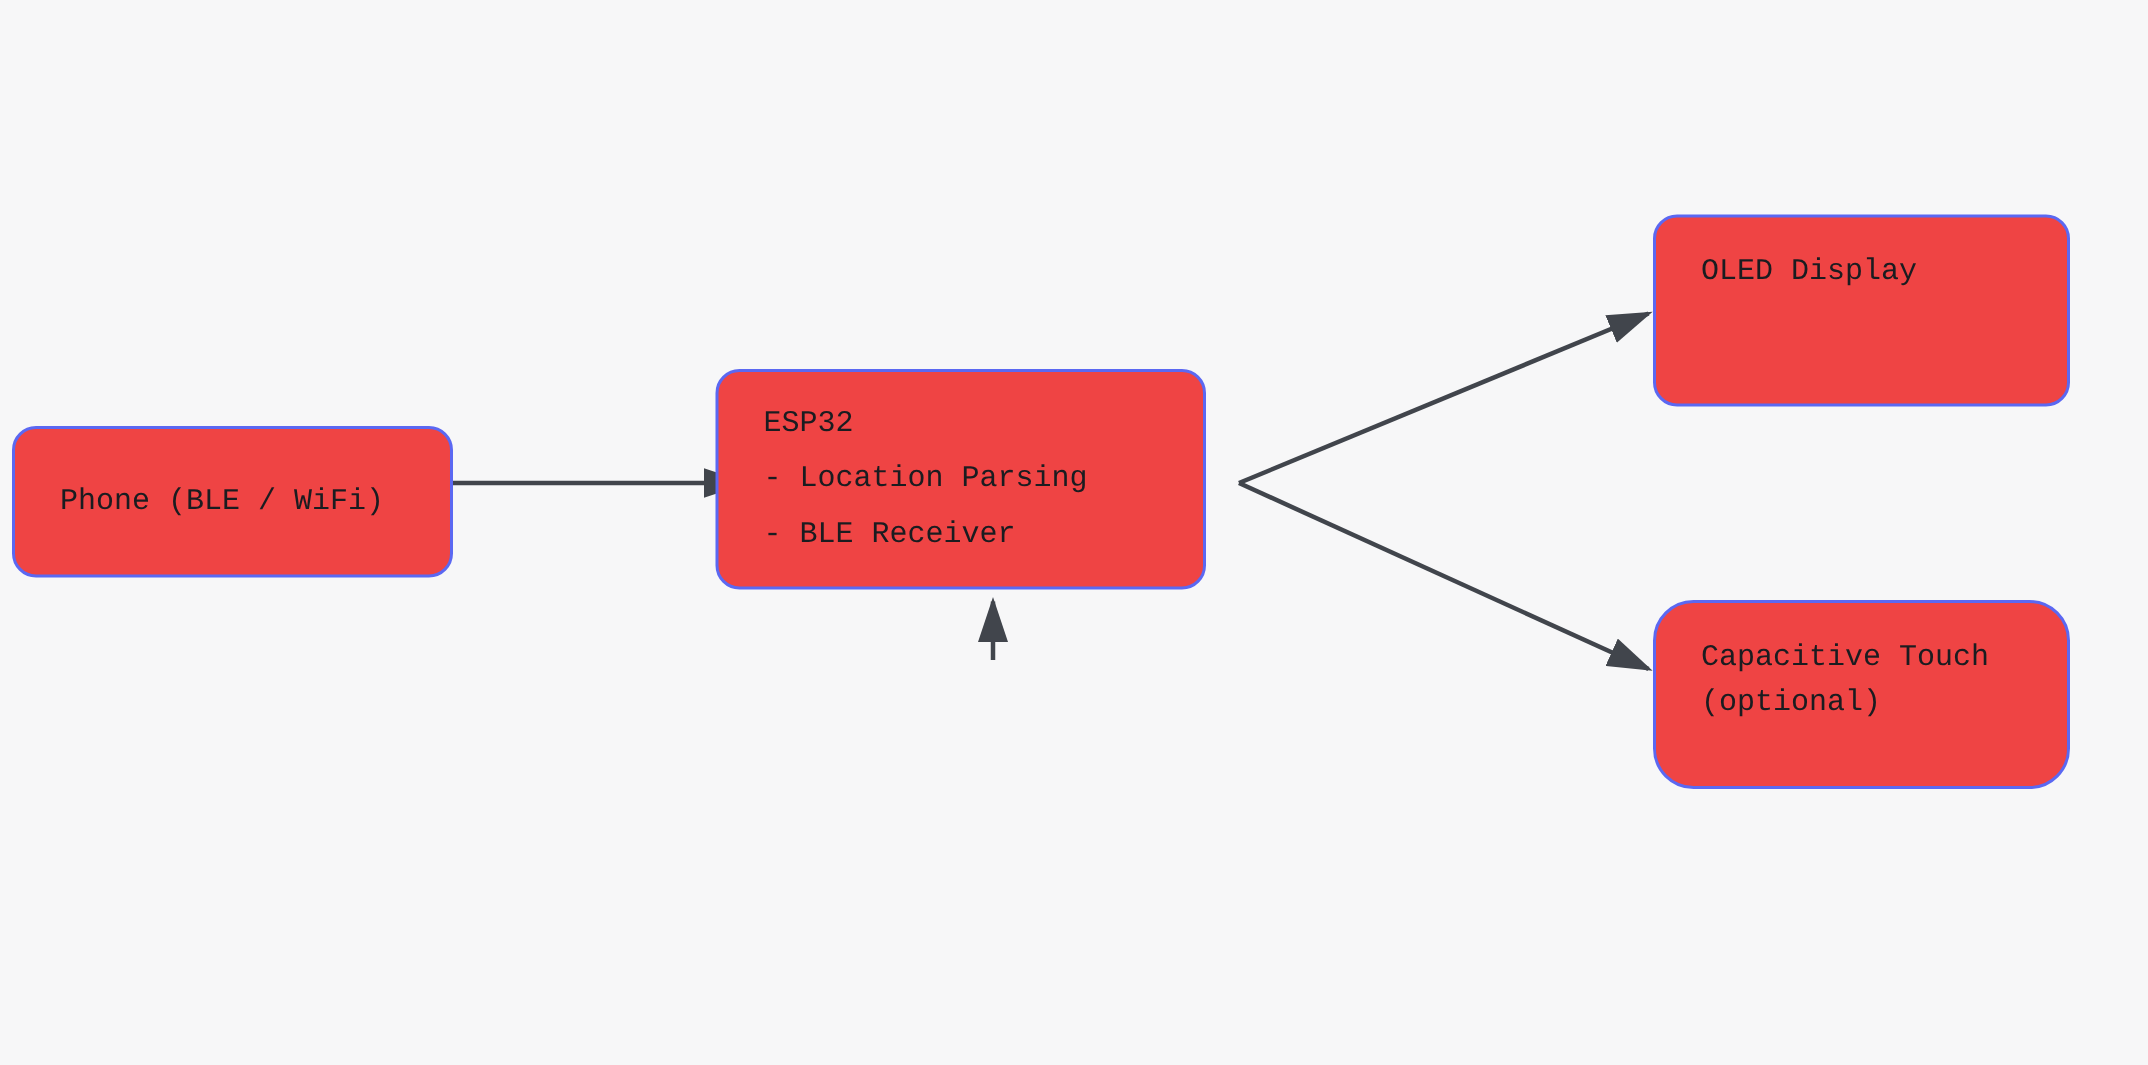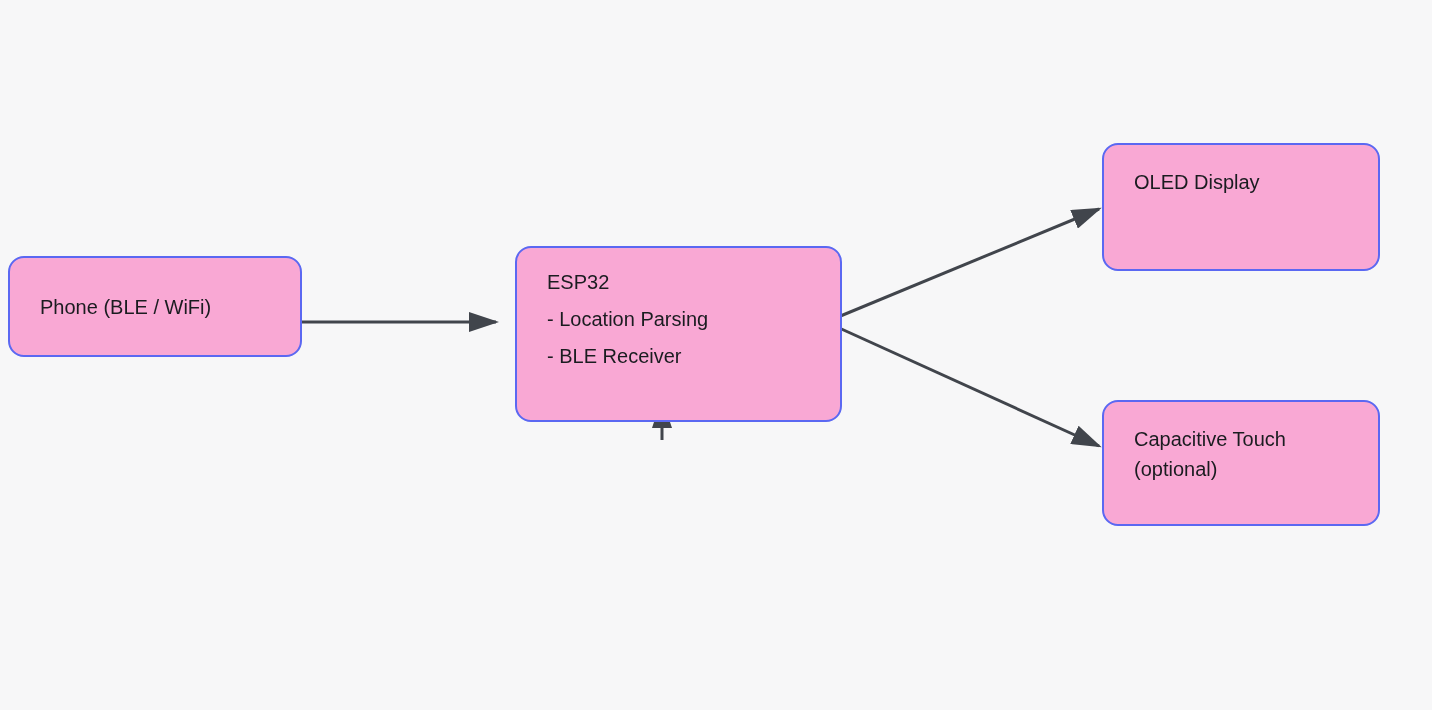--- a/index.html
+++ b/index.html
@@ -22,43 +22,44 @@
     position: absolute;
     left: 0;
     top: 0;
     width: 1432px;
     height: 710px;
     pointer-events: none;
   }
   .node {
     position: absolute;
     box-sizing: border-box;
-    background: #f9a8d4;
+    background: #ef4444;
     border: 2.5px solid #5b68f2;
     border-radius: 16px;
     color: #1a1c20;
     font-size: 20px;
     line-height: 30px;
+    font-family: Liberation Mono, monospace;
   }
   .node-lines {
     padding: 22px 28px 0 30px;
   }
   .node .line {
     white-space: nowrap;
   }
   
-  #node-phone  { left: 8px;    top: 256px; width: 294px; height: 101px;
+  #node-phone  { left: 8px;    top: 284px; width: 294px; height: 101px;
                  display: flex; align-items: center; }
   #node-phone .node-lines { padding: 0 0 0 30px; }
-  #node-esp32  { left: 515px;  top: 246px; width: 327px; height: 176px; }
+  #node-esp32  { left: 477px;  top: 246px; width: 327px; height: 147px; }
   #node-esp32 .node-lines { padding-top: 16px; line-height: 37px; }
   #node-power  { left: 499px;  top: 441px; width: 327px; height: 124px; }
   #node-power .node-lines { padding-top: 26px; }
   #node-oled   { left: 1102px; top: 143px; width: 278px; height: 128px; }
-  #node-touch  { left: 1102px; top: 400px; width: 278px; height: 126px; }
+  #node-touch  { left: 1102px; top: 400px; width: 278px; height: 126px; border-radius: 27px; }
   .edge {
     stroke: #41454c;
     stroke-width: 3;
     fill: none;
   }
 </style>
 </head>
 <body>
 
 <div class="diagram">

